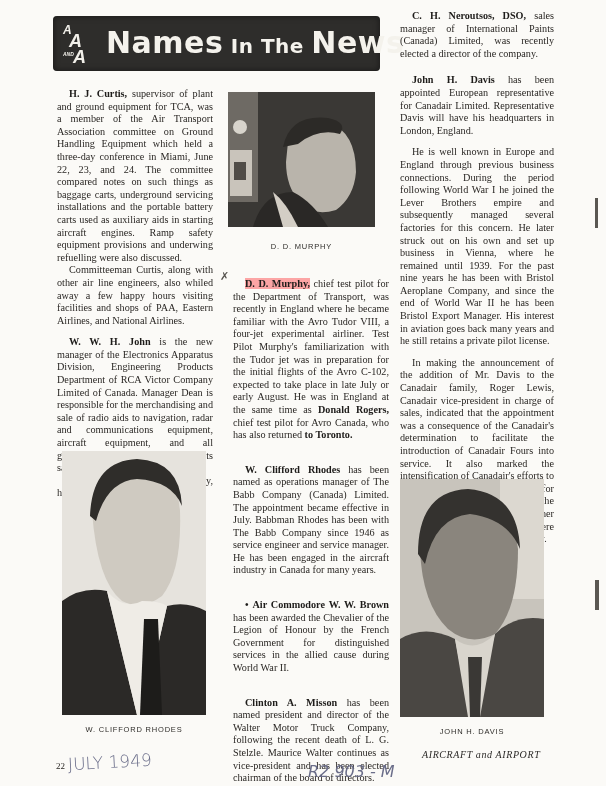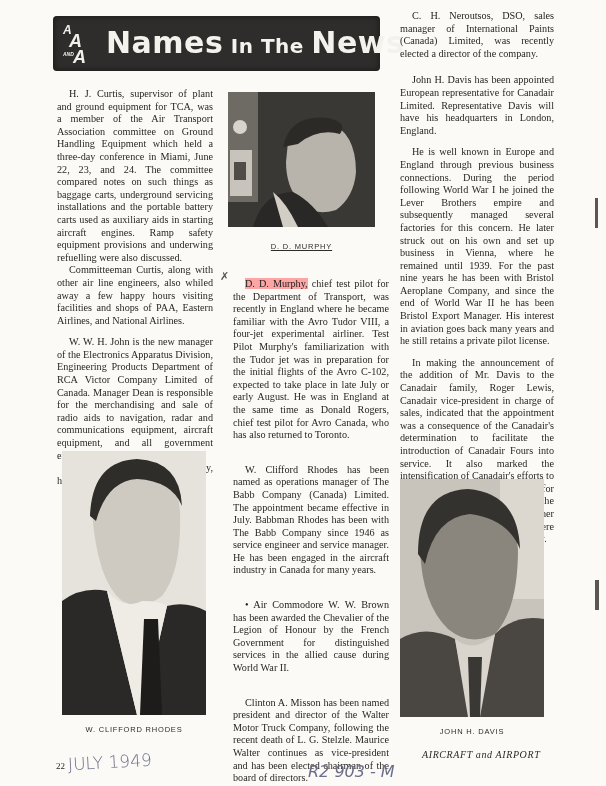--- a/index.html
+++ b/index.html
@@ -27,21 +27,21 @@
     color: #f4f2ec; font-family: "DejaVu Sans", sans-serif; font-weight: bold; 
     font-size: 30px; letter-spacing: 0.5px;
   }
   .banner .title .small { font-size: 20px; }
   .col {
     position: absolute; font-size: 10.2px; line-height: 12.6px; text-align: justify;
     hyphens: manual;
   }
   .col p { margin: 0 0 9px 0; text-indent: 12px; }
   .col p.cont { margin-top: -9px; padding-top: 0; }
-  .col b { font-weight: normal; color: #1e1c1a; }
+  .col b { font-weight: bold; color: #1e1c1a; }
   .col .hl { background: #fca5a5; }
   .photo {
     position: absolute; background: #3b3936; overflow: hidden;
   }
   .photo svg { display: block; width: 100%; height: 100%; }
   .caption {
     position: absolute; font-family: "Liberation Sans", sans-serif; font-size: 7.5px;
     letter-spacing: 0.8px; color: #2f2d2a; text-align: center;
   }
   .pagenum { position: absolute; left: 56px; top: 748px; font-size: 9px; margin-top: 13px; }
@@ -81,21 +81,21 @@
     <rect x="0" y="0" width="30" height="110" fill="#6e6a64"></rect>
     <circle cx="12" cy="35" r="7" fill="#d8d4cc"></circle>
     <rect x="2" y="58" width="22" height="46" fill="#c9c4bb"></rect>
     <rect x="6" y="70" width="12" height="18" fill="#504c47"></rect>
     <path d="M60 50 Q70 25 100 30 Q128 40 128 80 Q126 105 108 118 Q85 125 72 110 Q58 95 58 70 Z" fill="#b9b4ab"></path>
     <path d="M55 55 Q62 22 100 26 Q120 30 112 42 Q90 36 70 52 Z" fill="#2c2a27"></path>
     <path d="M25 135 Q35 100 65 100 Q85 110 100 135 Z" fill="#2a2826"></path>
     <path d="M45 100 Q58 110 70 135 L55 135 Z" fill="#d3cec5"></path>
   </svg>
 </div>
-<div class="caption" style="left:228px; top:242px; width:147px;text-decoration:underline;">D. D. MURPHY</div>
+<div class="caption" style="left:228px; top:242px; width:147px;">D. D. MURPHY</div>
 
 <span class="mark" style="left:220px; top:270px;">✗</span>
 
 <div class="col" style="left:233px; top:278px; width:156px;">
   <p><b class="hl">D. D. Murphy,</b><span> chief test pilot for the Department of Transport, was recently in England where he became familiar with the Avro Tudor VIII, a four-jet experimental airliner. Test Pilot Murphy's familiarization with the Tudor jet was in preparation for the initial flights of the Avro C-102, expected to take place in late July or early August. He was in England at the same time as </span><b>Donald Rogers,</b><span> chief test pilot for Avro Canada, who has also returned </span><b>to Toronto.</b></p>
   <p style="margin-top:22px;"><b>W. Clifford Rhodes</b><span> has been named as operations manager of The Babb Company (Canada) Limited. The appointment became effective in July. Babbman Rhodes has been with The Babb Company since 1946 as service engineer and service manager. He has been engaged in the aircraft industry in Canada for many years.</span></p>
   <p style="margin-top:22px;"><b>•</b> <b>Air Commodore W. W. Brown</b><span> has been awarded the Chevalier of the Legion of Honour by the French Government for distinguished services in the allied cause during World War II.</span></p>
   <p style="margin-top:22px;"><b>Clinton A. Misson</b><span> has been named president and director of the Walter Motor Truck Company, following the recent death of L. G. Stelzle. Maurice Walter continues as vice-president and has been elected chairman of the board of directors.</span></p>
 </div>
 

